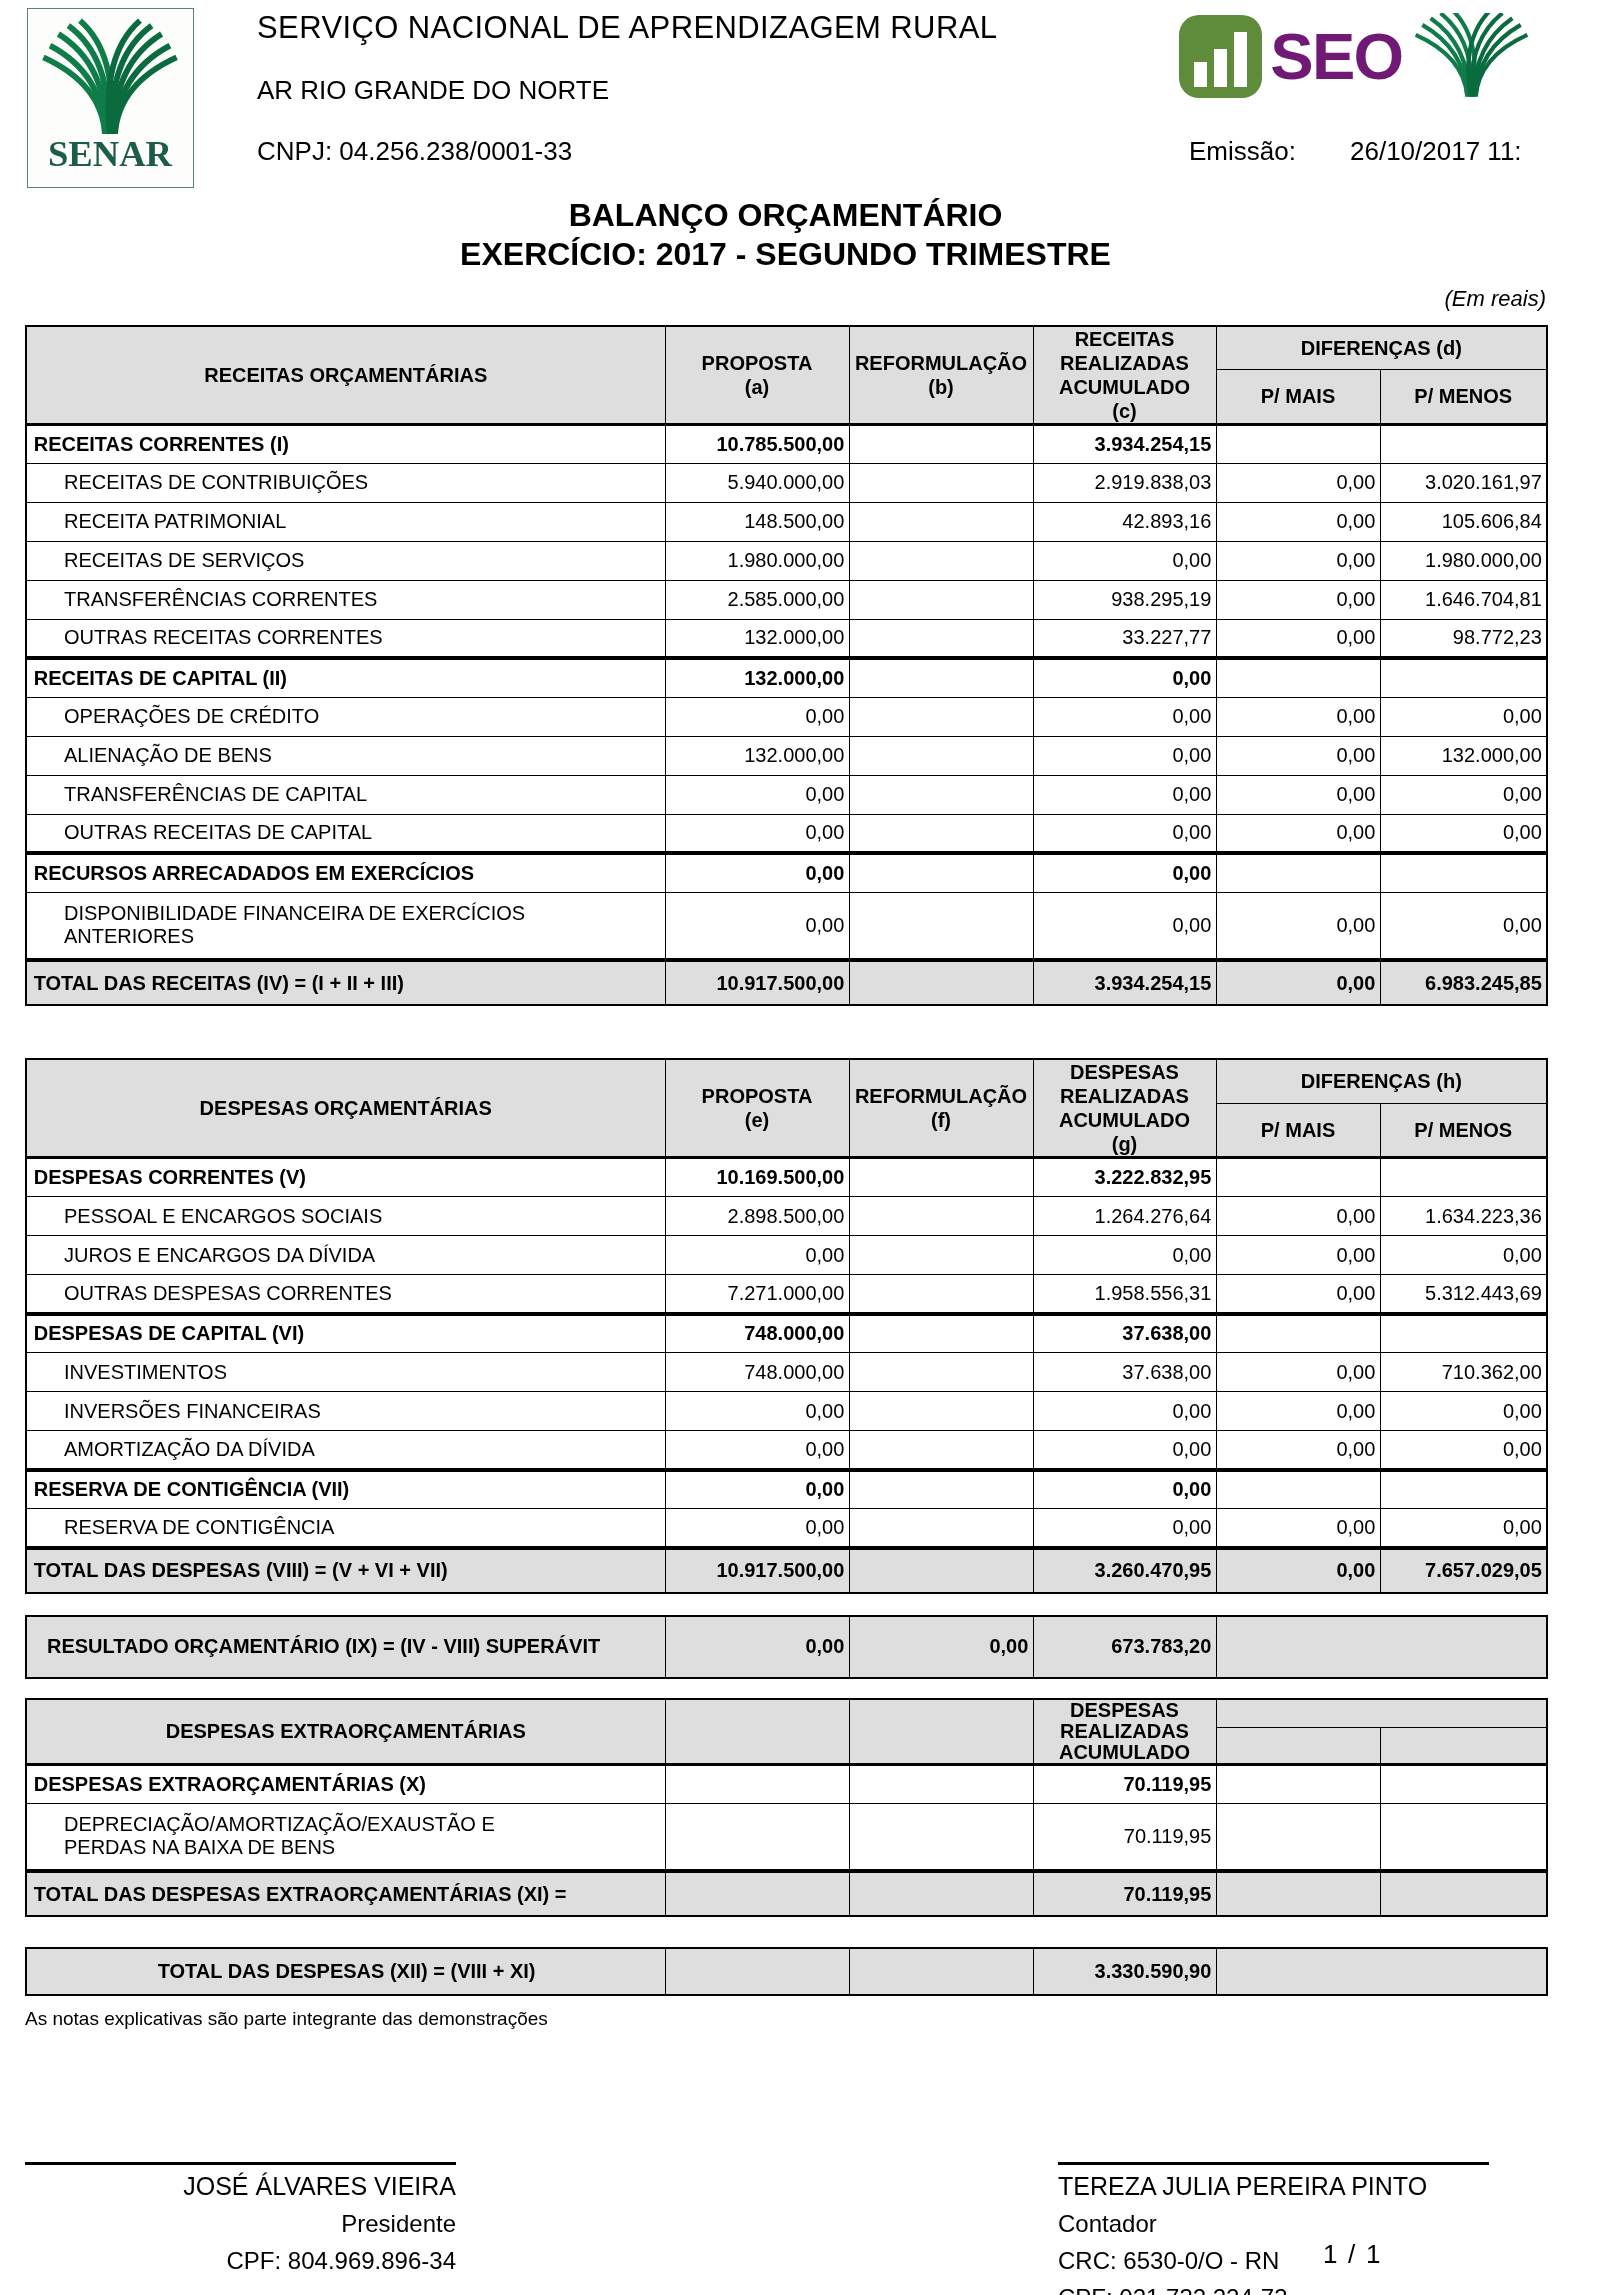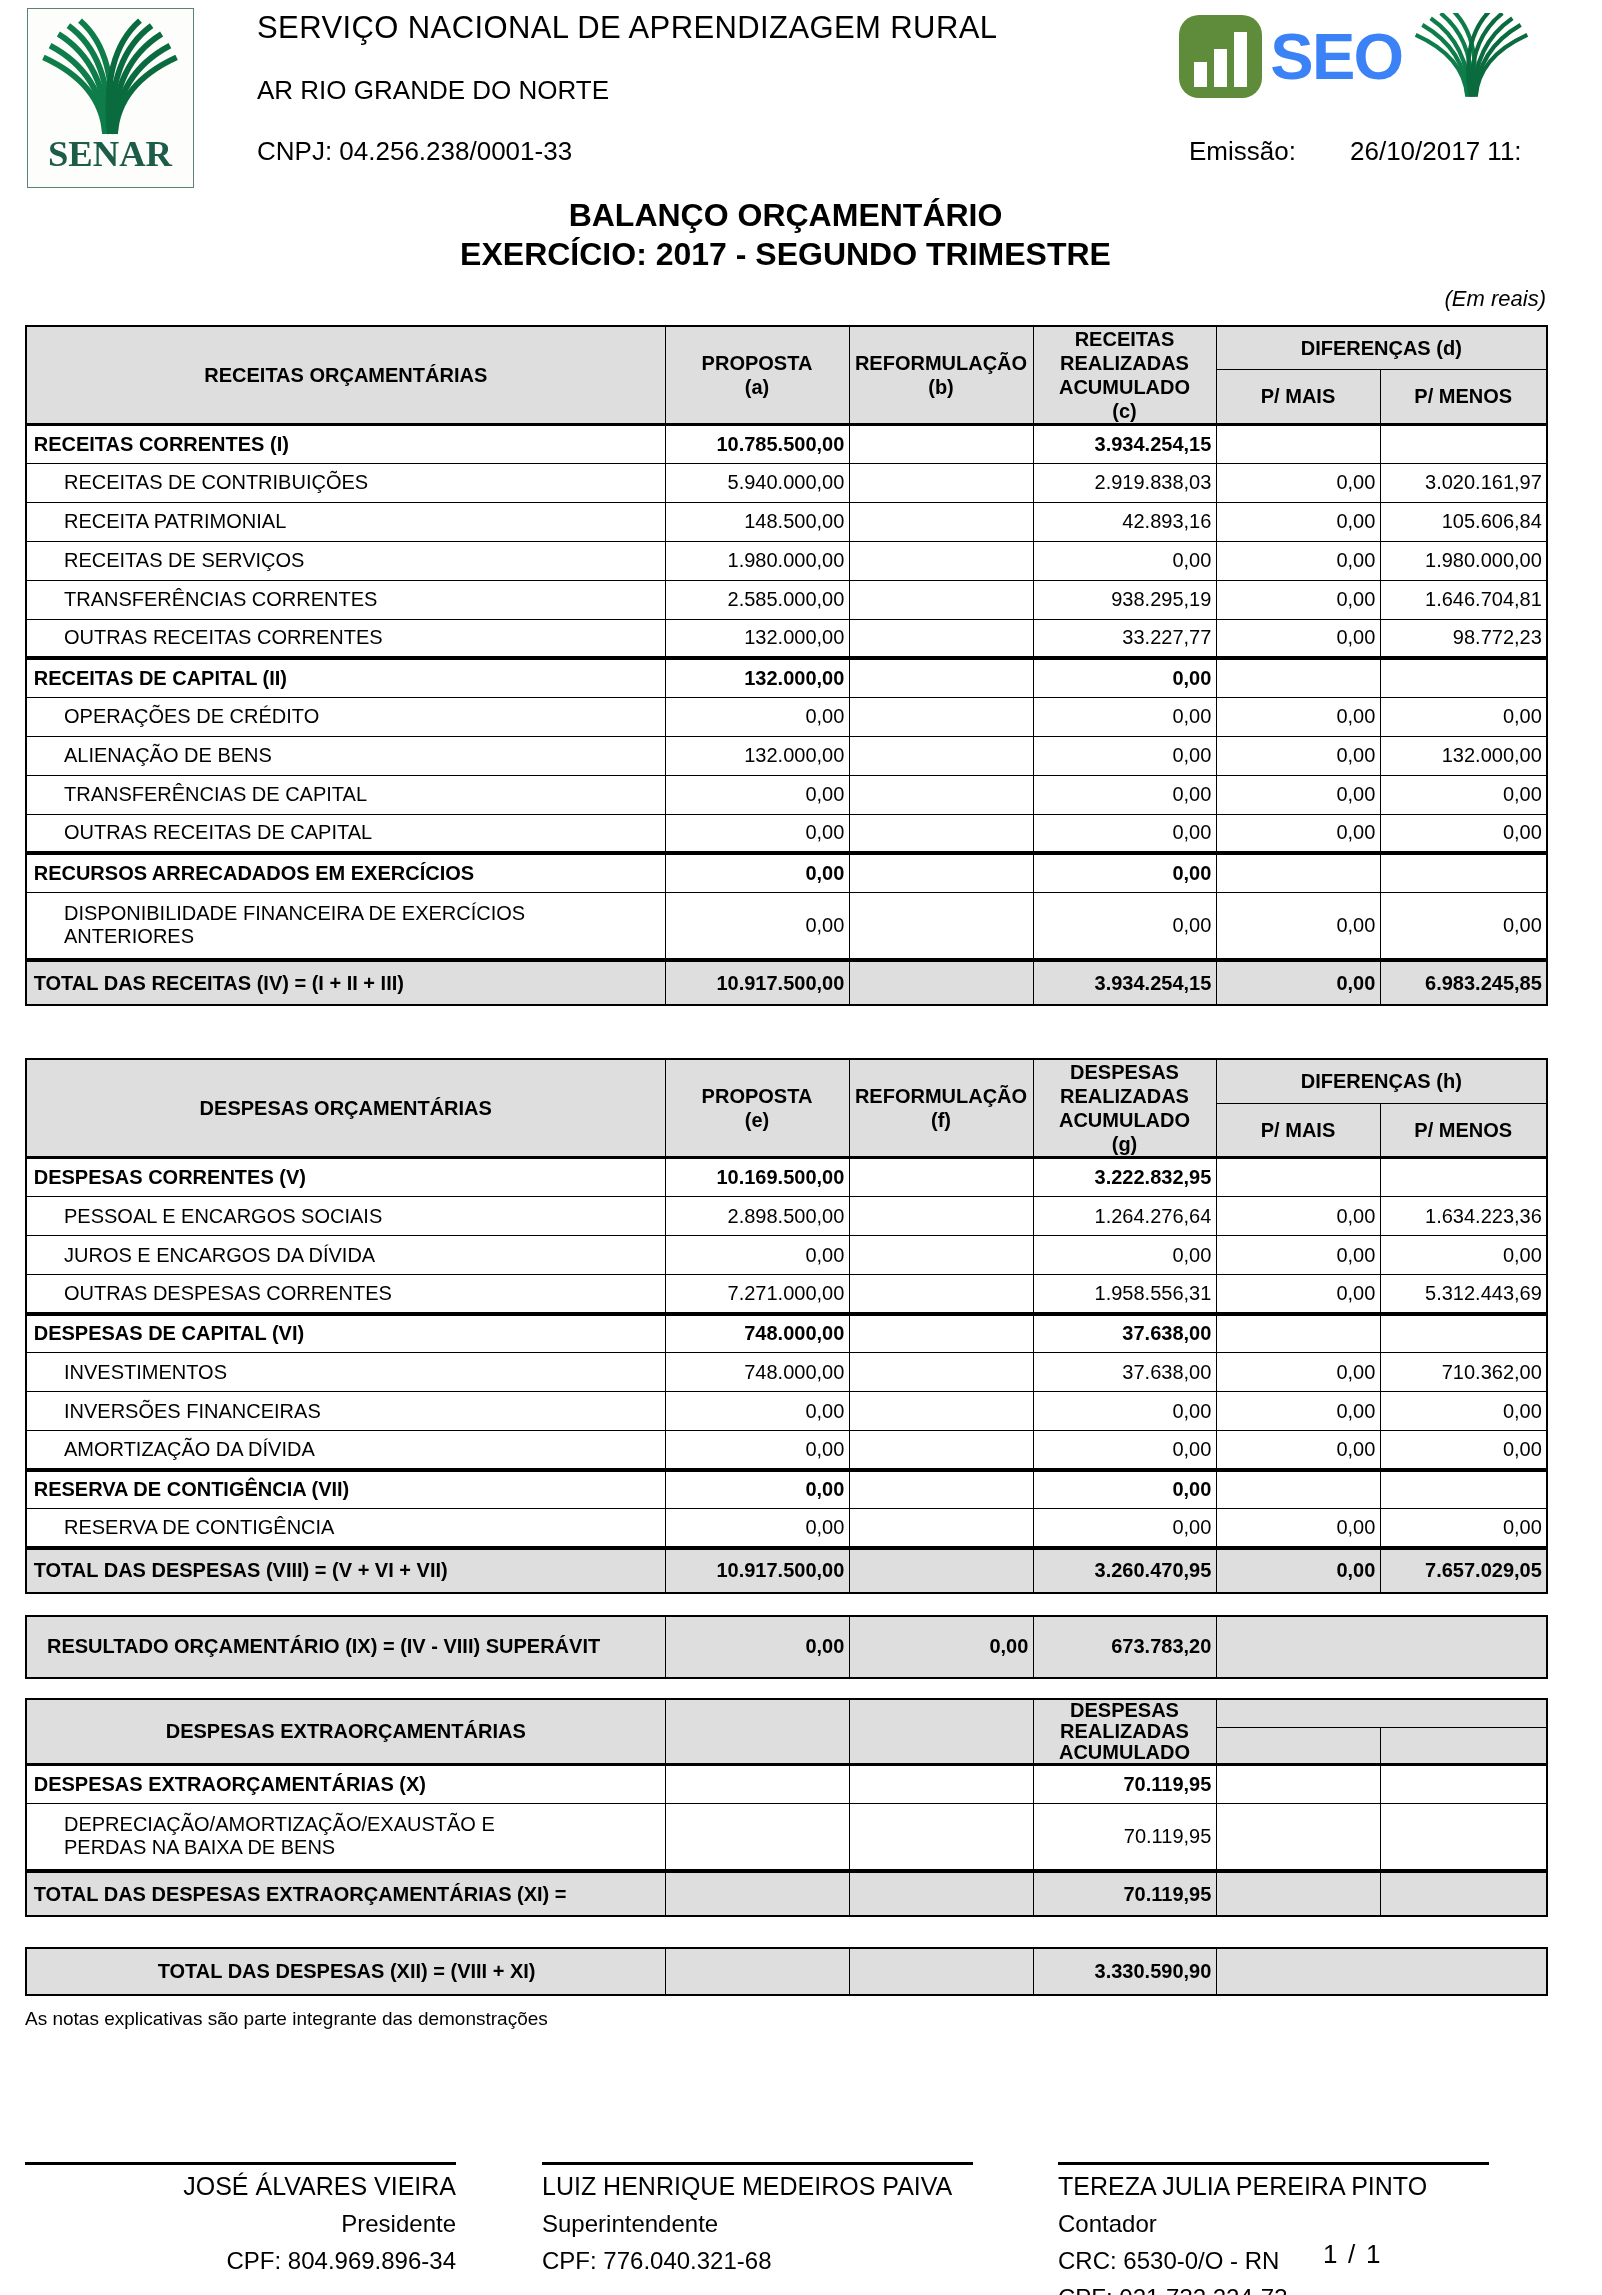--- a/index.html
+++ b/index.html
@@ -9,21 +9,21 @@
   }
   
   .senar-logo{position:absolute;left:27px;top:8.3px;width:167px;height:180px;
     border:1.7px solid #5b8274;background:#fdfdfb;box-sizing:border-box;}
   .org-name{position:absolute;left:257px;top:10px;font-size:31px;letter-spacing:0.4px;}
   .org-region{position:absolute;left:257px;top:75px;font-size:26px;}
   .org-cnpj{position:absolute;left:257px;top:136px;font-size:26px;}
   .seo-logo{position:absolute;left:1179px;top:13.4px;display:flex;align-items:center;}
   .seo-square{width:83px;height:83px;border-radius:20px;background:#5e8c3a;position:relative;}
   .seo-square .bar{position:absolute;background:#fff;}
-  .seo-text{font-size:65px;font-weight:bold;color:#3b82f6;margin-left:8.3px;letter-spacing:-1.7px;}
+  .seo-text{font-size:65px;font-weight:bold;color:#701a75;margin-left:8.3px;letter-spacing:-1.7px;}
   .emissao-label{position:absolute;left:1189px;top:136px;font-size:26px;}
   .emissao-value{position:absolute;left:1350px;top:136px;font-size:26px;}
   
   .content{position:absolute;left:25px;top:196px;width:1521px;}
   .title-line{font-size:32px;font-weight:bold;text-align:center;line-height:39px;}
   .em-reais{text-align:right;font-size:22px;margin-top:11.7px;margin-bottom:13px;font-style:italic;}
   
   table{border-collapse:collapse;table-layout:fixed;width:1521px;border:2.5px solid #000;}
   col.c-label{width:639px;} col.c-a{width:184px;} col.c-b{width:184px;}
   col.c-c{width:183px;} col.c-mais{width:164px;} col.c-menos{width:167px;}
@@ -482,26 +482,20 @@
 
     <div class="note">As notas explicativas são parte integrante das demonstrações</div>
 
     <div class="signatures">
       <div class="sig sig-1">
         <div class="sig-rule"></div>
         <div class="sig-name">JOSÉ ÁLVARES VIEIRA</div>
         <div class="sig-line">Presidente</div>
         <div class="sig-line">CPF: 804.969.896-34</div>
       </div>
-      <div class="sig sig-2">
-        <div class="sig-rule"></div>
-        <div class="sig-name">LUIZ HENRIQUE MEDEIROS PAIVA</div>
-        <div class="sig-line">Superintendente</div>
-        <div class="sig-line">CPF: 776.040.321-68</div>
-      </div>
       <div class="sig sig-3">
         <div class="sig-rule"></div>
         <div class="sig-name">TEREZA JULIA PEREIRA PINTO</div>
         <div class="sig-line">Contador</div>
         <div class="sig-line">CRC: 6530-0/O - RN</div>
         <div class="sig-line">CPF: 021.732.224-73</div>
       </div>
     </div>
   </div>
 

